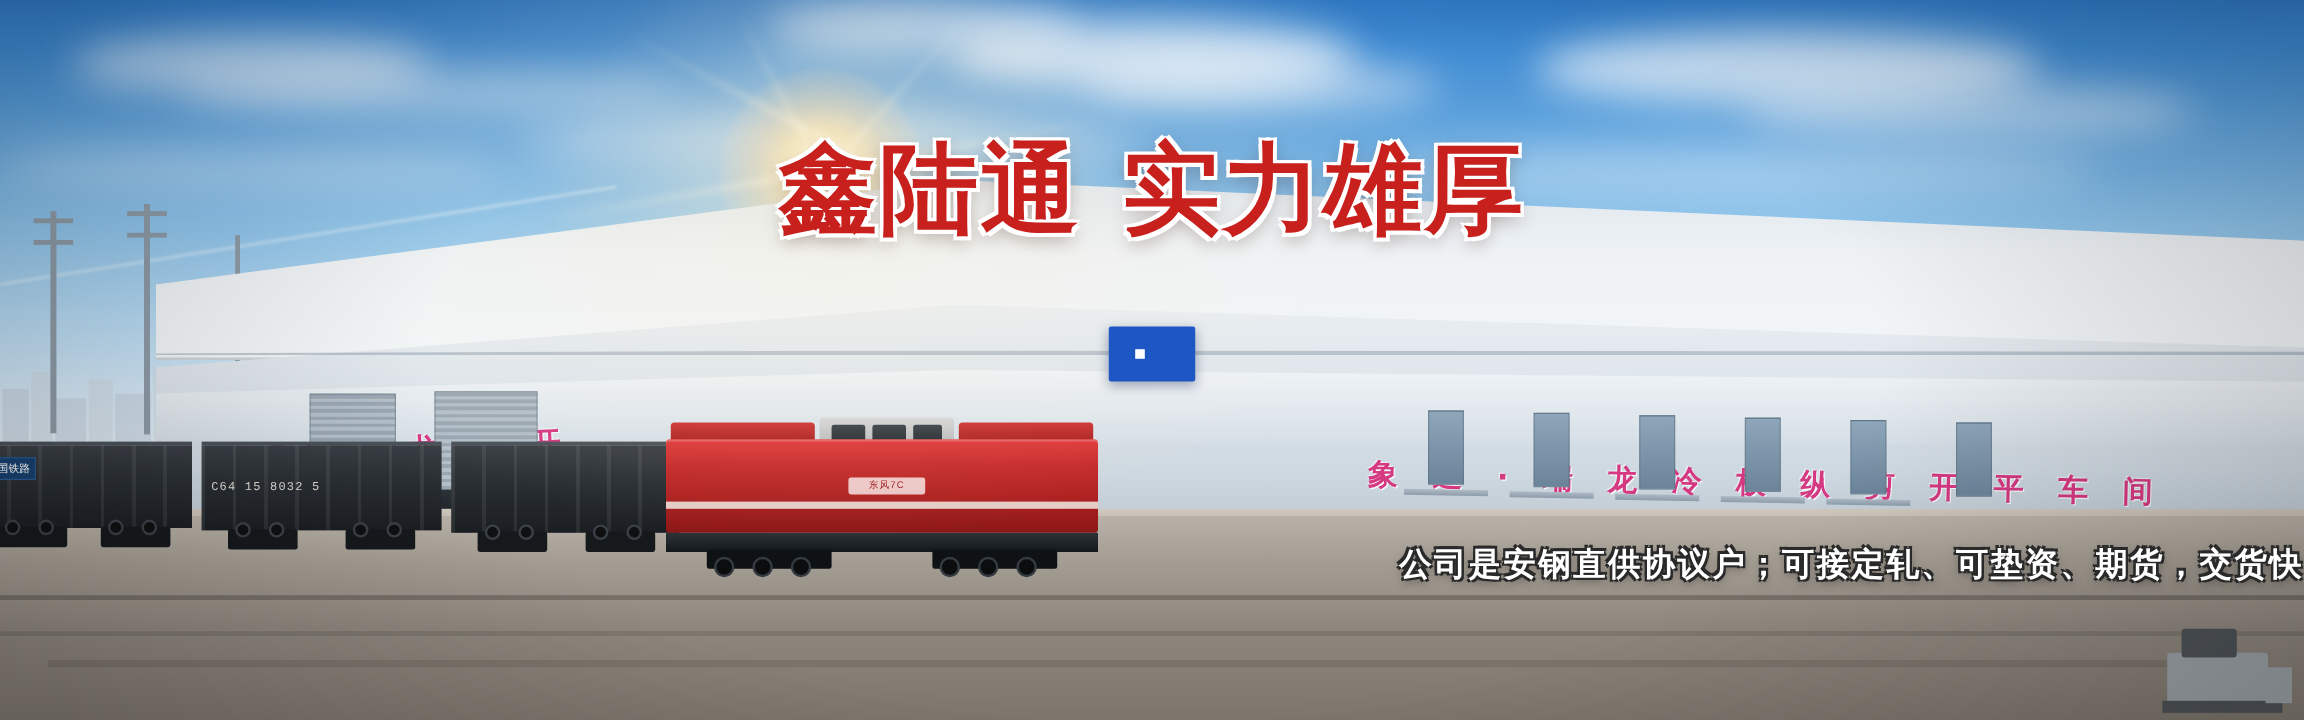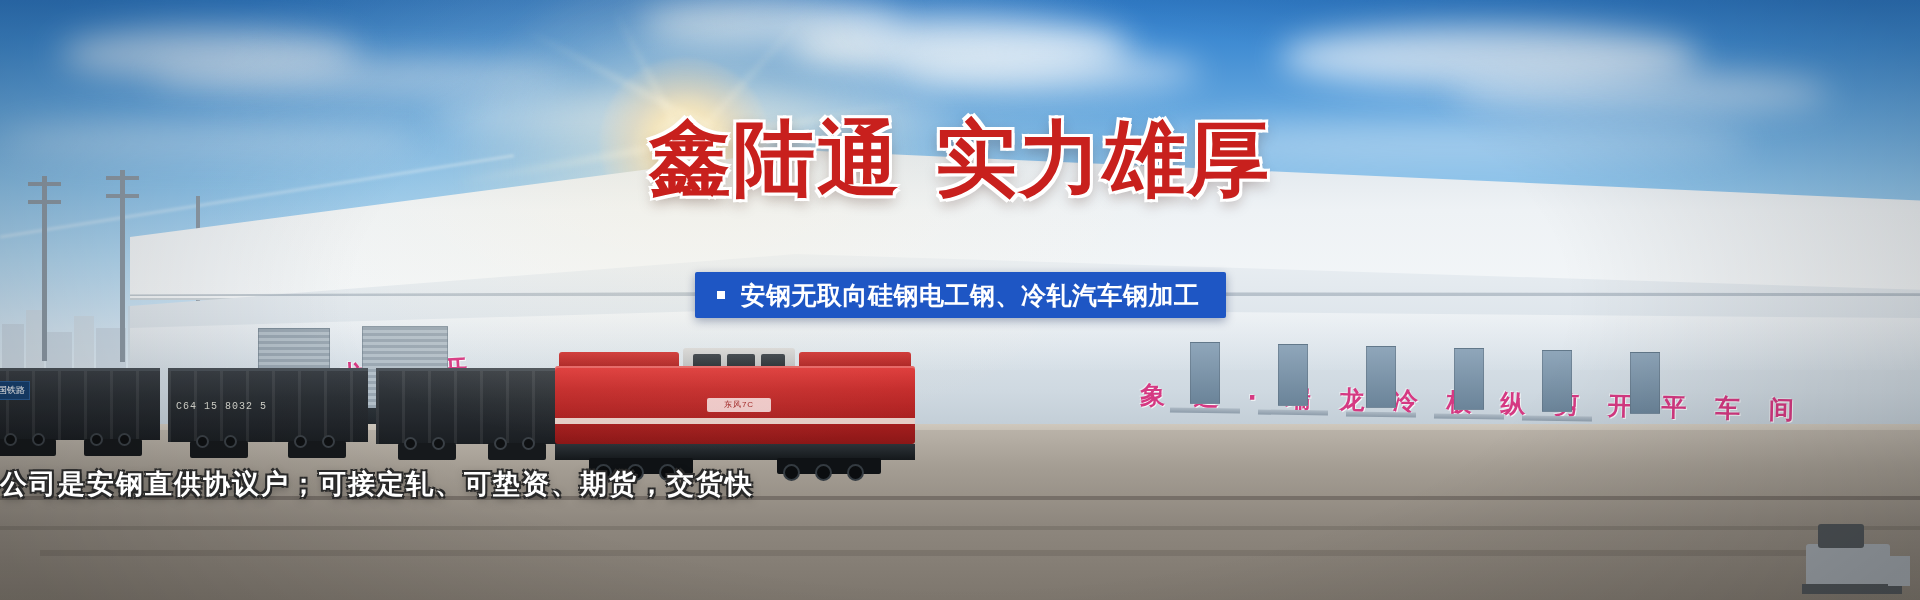--- a/index.html
+++ b/index.html
@@ -279,21 +279,21 @@
     width:max-content;
   }
   .callout .bullet{
     display:inline-block;width:8px;height:8px;background:#ffffff;
     margin-right:16px;flex:0 0 auto;
   }
   .callout-row{display:flex;justify-content:center;}
   .callout-row + .callout-row{margin-top:20px;}
 
   .tagline{
-    position:absolute;left:0;top:466px;width:1920px;text-align:left;
+    position:absolute;left:0;top:452px;width:1920px;text-align:right;
     font-size:27px;font-weight:bold;letter-spacing:2px;
     color:#ffffff;
     white-space:nowrap;
     font-family:"DejaVu Sans","Liberation Sans",sans-serif;
     text-shadow:
       1px 1px 0 #2a2a2a, -1px 1px 0 #2a2a2a, 1px -1px 0 #2a2a2a, -1px -1px 0 #2a2a2a,
       2px 2px 0 #2a2a2a, -2px 2px 0 #2a2a2a, 2px -2px 0 #2a2a2a, -2px -2px 0 #2a2a2a,
       0 3px 8px rgba(0,0,0,.5);
   }
 
@@ -470,21 +470,20 @@
   <div class="content">
 
     <div class="headline">
       <span>鑫陆通</span><span class="gap"></span><span>实力雄厚</span>
     </div>
 
     <div class="callouts">
       <div class="callout-row">
         <div class="callout">
           <span class="bullet"></span>
-          <span>安钢无取向硅钢电工钢、冷轧汽车钢加工</span>
         </div>
       </div>
     </div>
 
     <div class="tagline">公司是安钢直供协议户；可接定轧、可垫资、期货，交货快</div>
 
   </div>
 </div>
 
 </body></html>

